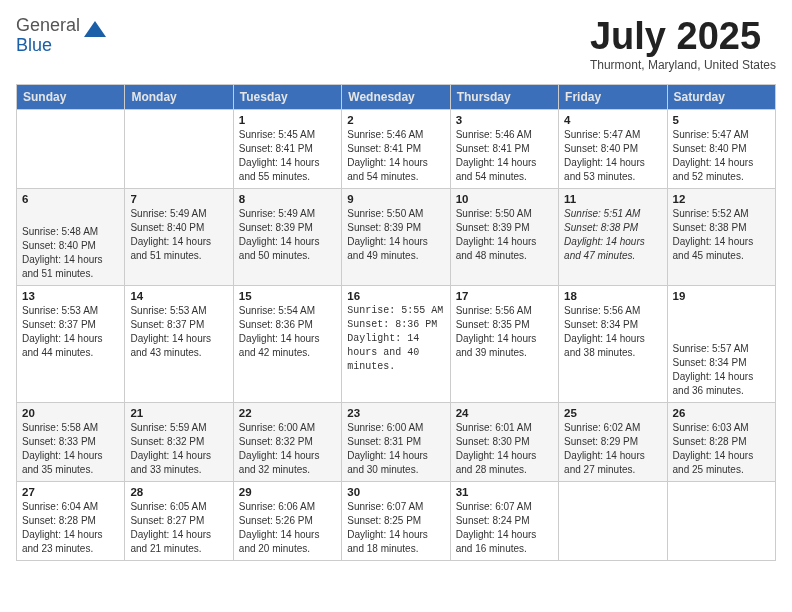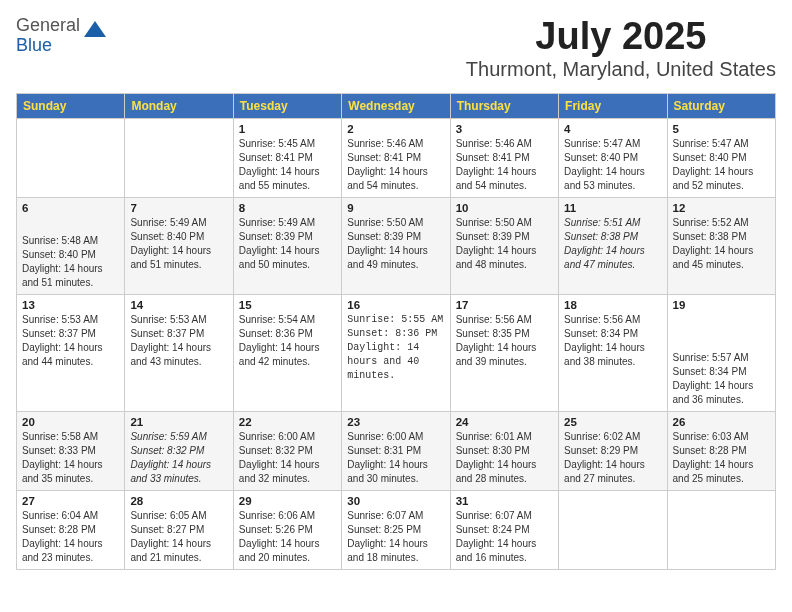--- a/index.html
+++ b/index.html
@@ -30,40 +30,40 @@
     .logo-general { color: #555; }
     .logo-blue { color: #1a5fa8; }
     .logo-icon {
       width: 22px;
       height: 22px;
       margin-left: 4px;
       align-self: flex-start;
       margin-top: 2px;
     }
     .title-block {
-      text-align: center;
+      text-align: left;
     }
     .month-year {
       font-size: 38px;
       font-weight: bold;
       color: #222;
       line-height: 1.1;
     }
     .location {
-      font-size: 20px;
+      font-size: 12px;
       color: #444;
     }
     .calendar {
       width: 100%;
       border-collapse: collapse;
       border: 1px solid #ccc;
     }
     .calendar th {
       background-color: #3b6fba;
-      color: #fde047;
+      color: #e5e5e5;
       font-size: 12px;
       font-weight: bold;
       padding: 5px 6px;
       text-align: left;
       border: 1px solid #ccc;
     }
     .calendar td {
       vertical-align: top;
       border: 1px solid #ccc;
       padding: 4px 5px;
@@ -252,21 +252,21 @@
       </tr>
       <tr>
         <td>
           <span class="day-num">20</span>
           <div class="day-info" style="white-space: pre-line;">Sunrise: 5:58 AM
 Sunset: 8:33 PM
 Daylight: 14 hours and 35 minutes.</div>
         </td>
         <td>
           <span class="day-num">21</span>
-          <div class="day-info" style="white-space: pre-line; font-style: italic;">Sunrise: 5:59 AM
+          <div class="day-info" style="white-space: pre-line;">Sunrise: 5:59 AM
 Sunset: 8:32 PM
 Daylight: 14 hours and 33 minutes.</div>
         </td>
         <td>
           <span class="day-num">22</span>
           <div class="day-info" style="white-space: pre-line;">Sunrise: 6:00 AM
 Sunset: 8:32 PM
 Daylight: 14 hours and 32 minutes.</div>
         </td>
         <td>

